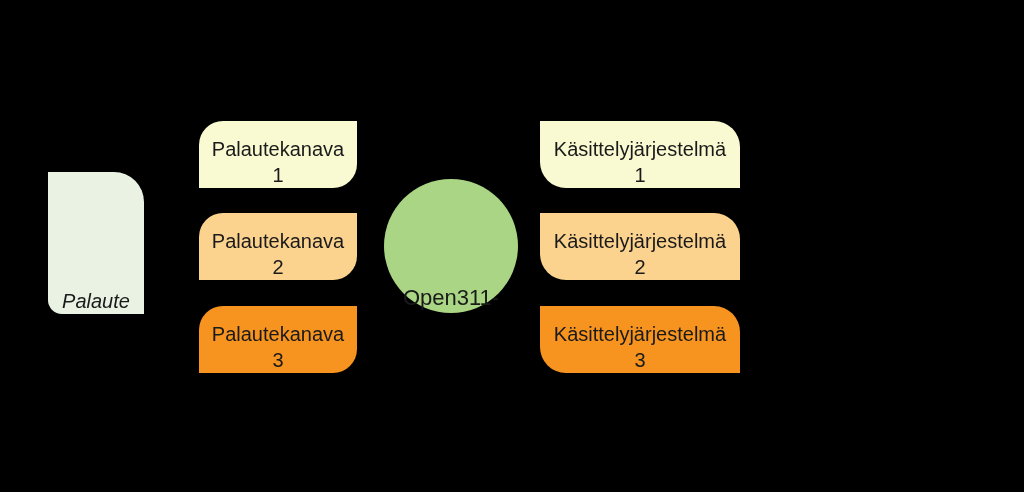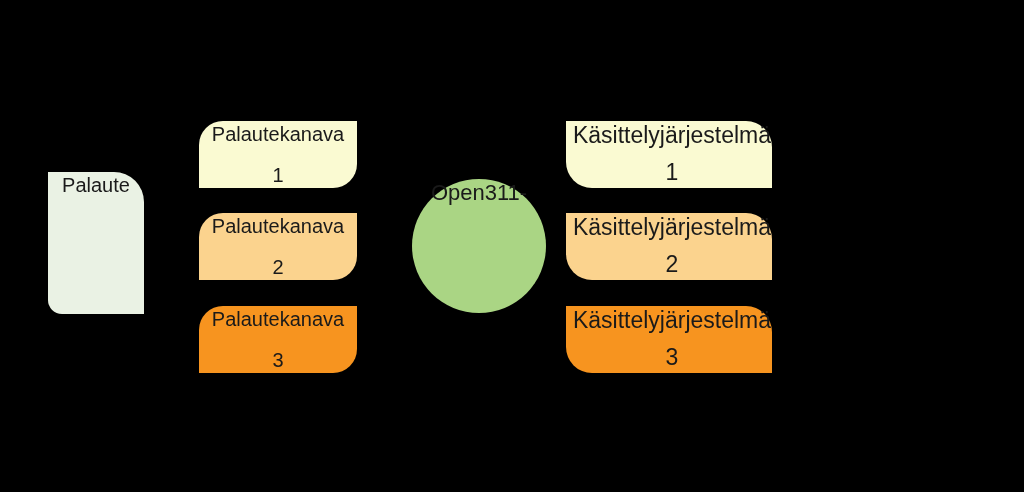--- a/index.html
+++ b/index.html
@@ -14,66 +14,66 @@
     background: #000;
     overflow: hidden;
     font-family: "Liberation Sans", "DejaVu Sans", sans-serif;
     color: #1a1a1a;
   }
   .shape {
     position: absolute;
     display: flex;
     flex-direction: column;
     align-items: center;
-    justify-content: space-between;
+    justify-content: flex-end;
     text-align: center;
     line-height: 1.3;
   }
   .shape .line { display: block; }
 
   
   .source {
     left: 48px;
     top: 172px;
     width: 96px;
     height: 142px;
     border-radius: 0 30px 0 14px;
     font-size: 20px;
+    font-style: italic;
   }
 
   
   .channel {
     left: 199px;
     width: 158px;
     height: 67px;
     border-radius: 24px 0 24px 0;
     font-size: 20px;
   }
   .channel.row-0 { top: 121px; }
   .channel.row-1 { top: 213px; }
   .channel.row-2 { top: 306px; }
 
   
   .hub {
-    left: 412px;
+    left: 384px;
     top: 179px;
     width: 134px;
     height: 134px;
     border-radius: 50%;
     font-size: 22px;
   }
 
   
   .system {
-    left: 566px;
+    left: 540px;
     width: 200px;
     height: 67px;
     border-radius: 0 26px 0 26px;
-    font-size: 23px;
-    padding-left: 6px;
+    font-size: 20px;
   }
   .system.row-0 { top: 121px; }
   .system.row-1 { top: 213px; }
   .system.row-2 { top: 306px; }
 </style>
 </head>
 <body>
 
 <div class="canvas">
 

